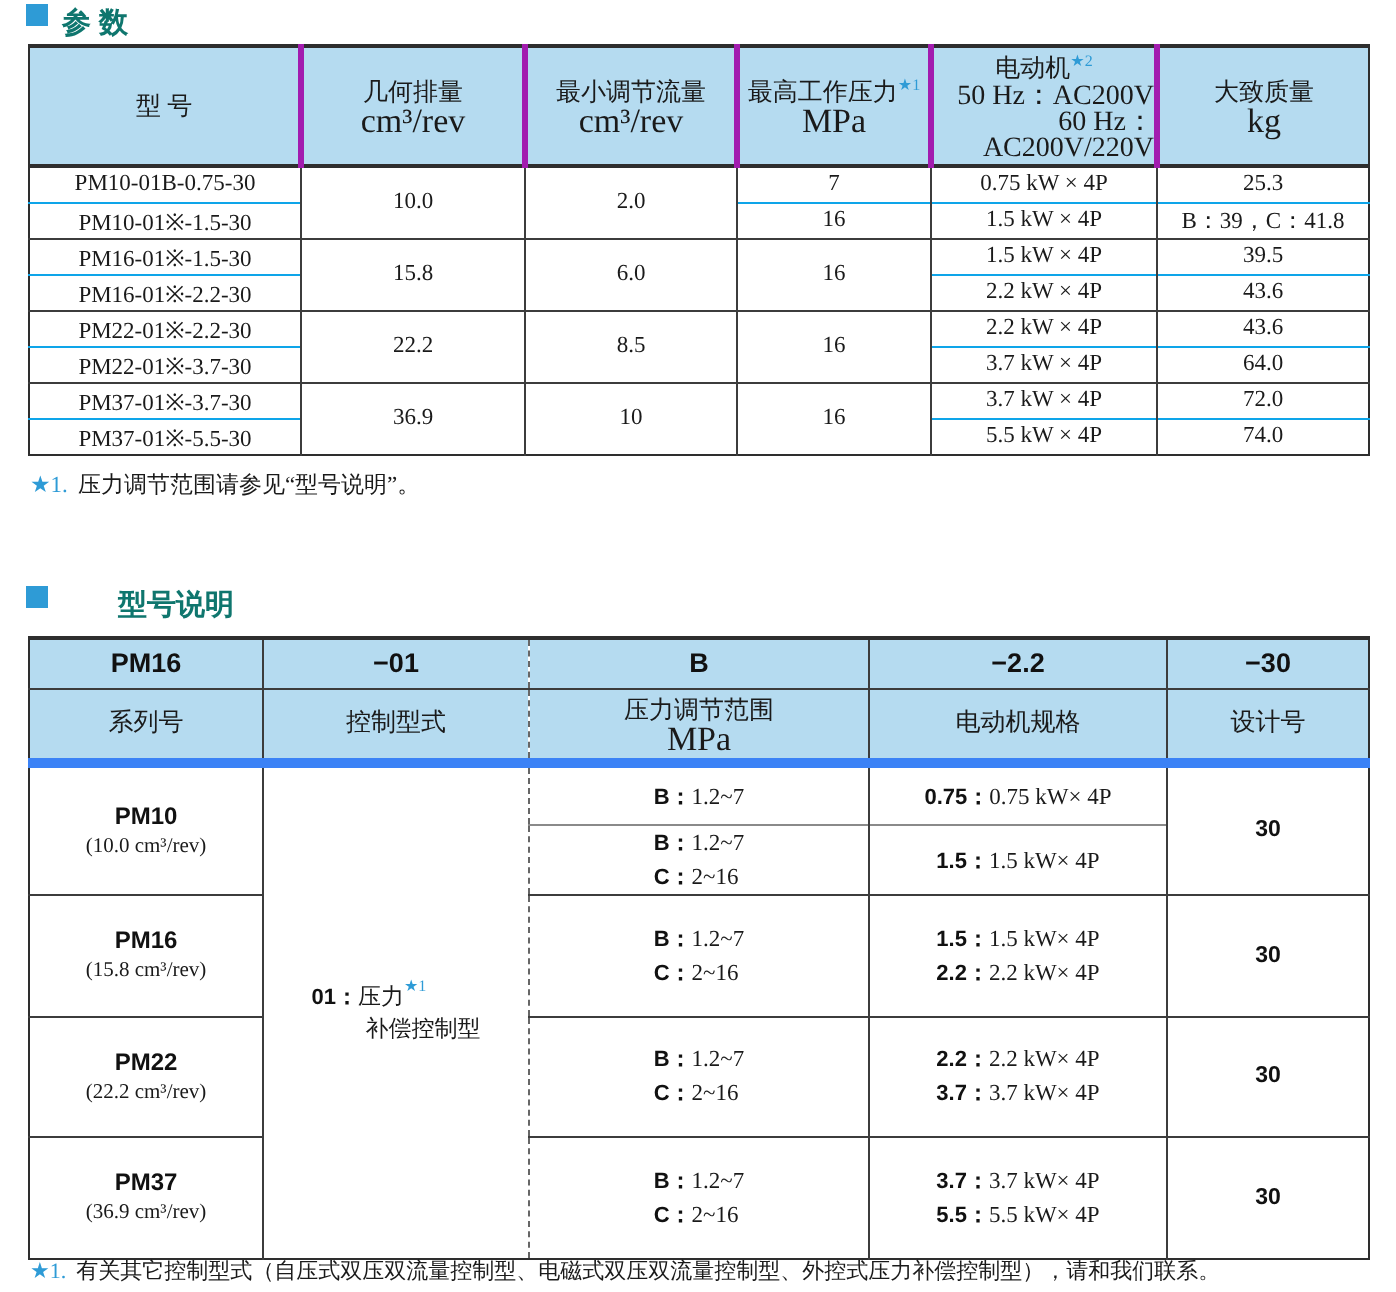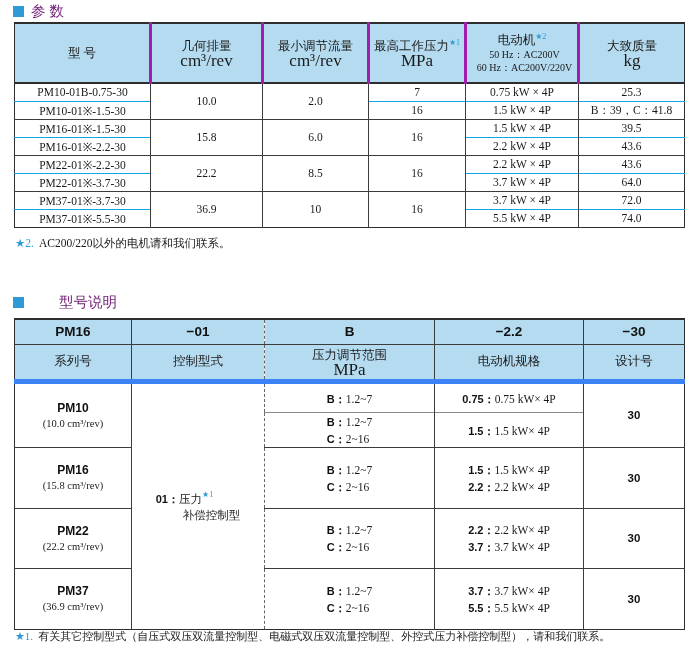--- a/index.html
+++ b/index.html
@@ -6,22 +6,22 @@
   html, body { width: 698px; height: 646px; }
   body {
     position: relative;
     background: #ffffff;
     font-family: "Liberation Serif", "DejaVu Serif", serif;
     color: #1a1a1a;
   }
   .sec-title {
     position: absolute; left: 13px;
     font-family: "Liberation Sans", "DejaVu Sans", sans-serif;
-    font-weight: normal; font-size: 14.5px; color: #701a75;
-    display: flex; align-items: center;
+    font-weight: bold; font-size: 14.5px; color: #0f766e;
+    display: flex; align-items: flex-start;
   }
   .sec-title .sq { width: 11px; height: 11px; background: #2E9BD6; display: inline-block; margin-right: 7px; }
   #title-params { top: 2px; }
   #title-model  { top: 293px; gap: 28px; }
 
   table { border-collapse: collapse; table-layout: fixed; position: absolute; left: 14px; background: #fff; }
   td, th { vertical-align: middle; text-align: center; overflow: hidden; }
 
   
   #t1 { top: 22px; width: 670px; border: 1.5px solid #2e2e2e; border-top-width: 2px; }
@@ -29,21 +29,21 @@
     background: #B5DBF0; font-weight: normal;
     border-left: 3px solid #a21caf; border-bottom: 2px solid #2e2e2e;
     height: 60px; font-size: 12.5px;
   }
   #t1 td { border-left: 1px solid #3c3c3c; height: 18px; font-size: 11.5px; }
   #t1 th:first-child, #t1 td:first-child { border-left: none; }
   #t1 tr.grp td { border-top: 1.4px solid #3c3c3c; }
   #t1 tr.sub td { border-top: 1px solid #0ea5e9; }
   .hz { font-size: 12.5px; line-height: 16px; }
   .hu { font-size: 17px; line-height: 14px; }
-  .hv { font-size: 10px; line-height: 13px; text-align: center; padding-left: 5px; }
+  .hv { font-size: 14px; line-height: 13px; text-align: right; padding-left: 5px; }
   sup.note { color: #2E9BD6; font-size: 8px; vertical-align: super; line-height: 0; }
 
   
   .fn { position: absolute; left: 15px; font-size: 11.5px; line-height: 17.5px; white-space: nowrap; }
   #fn-params { top: 235px; }
   #fn-model  { top: 628px; font-size: 11px; }
   .fn .mark { color: #2E9BD6; margin-right: 5px; }
 
   
   #t2 { top: 318px; width: 670px; border: 1.5px solid #2e2e2e; border-top-width: 2px; }
@@ -161,21 +161,21 @@
   </tr>
   <tr class="sub">
     <td>PM37-01※-5.5-30</td>
     <td>5.5 kW × 4P</td>
     <td>74.0</td>
   </tr>
 </tbody>
   </table>
 
 <div class="fn" id="fn-params">
-  <div><span class="mark">★2.</span><span>AC200/220以外的电机请和我们联系。</span></div>
+  <div><span class="mark">★1.</span><span>压力调节范围请参见“型号说明”。</span></div>
 </div>
 
 <div class="sec-title" id="title-model">
   <span class="sq"></span>
   <span>型号说明</span>
 </div>
 
 <table id="t2">
   <colgroup>
     <col style="width:117px">

